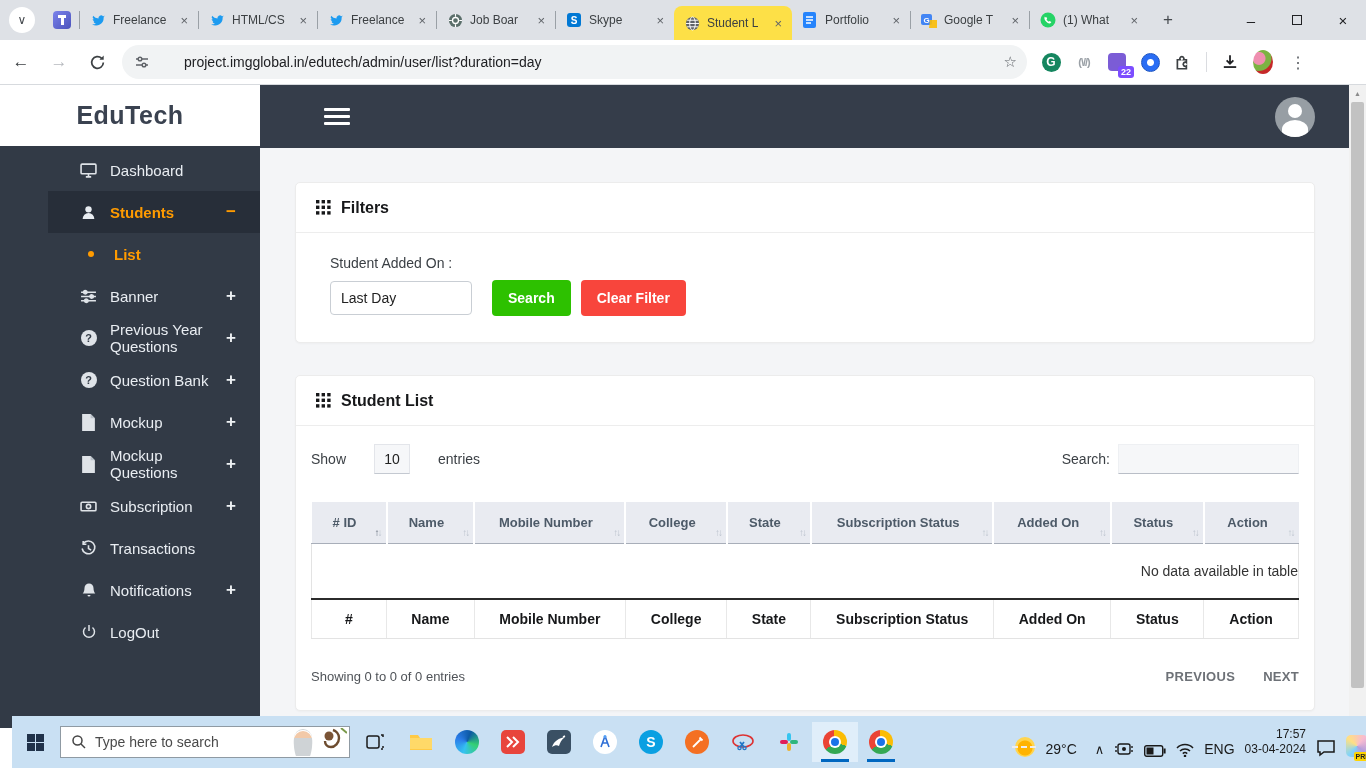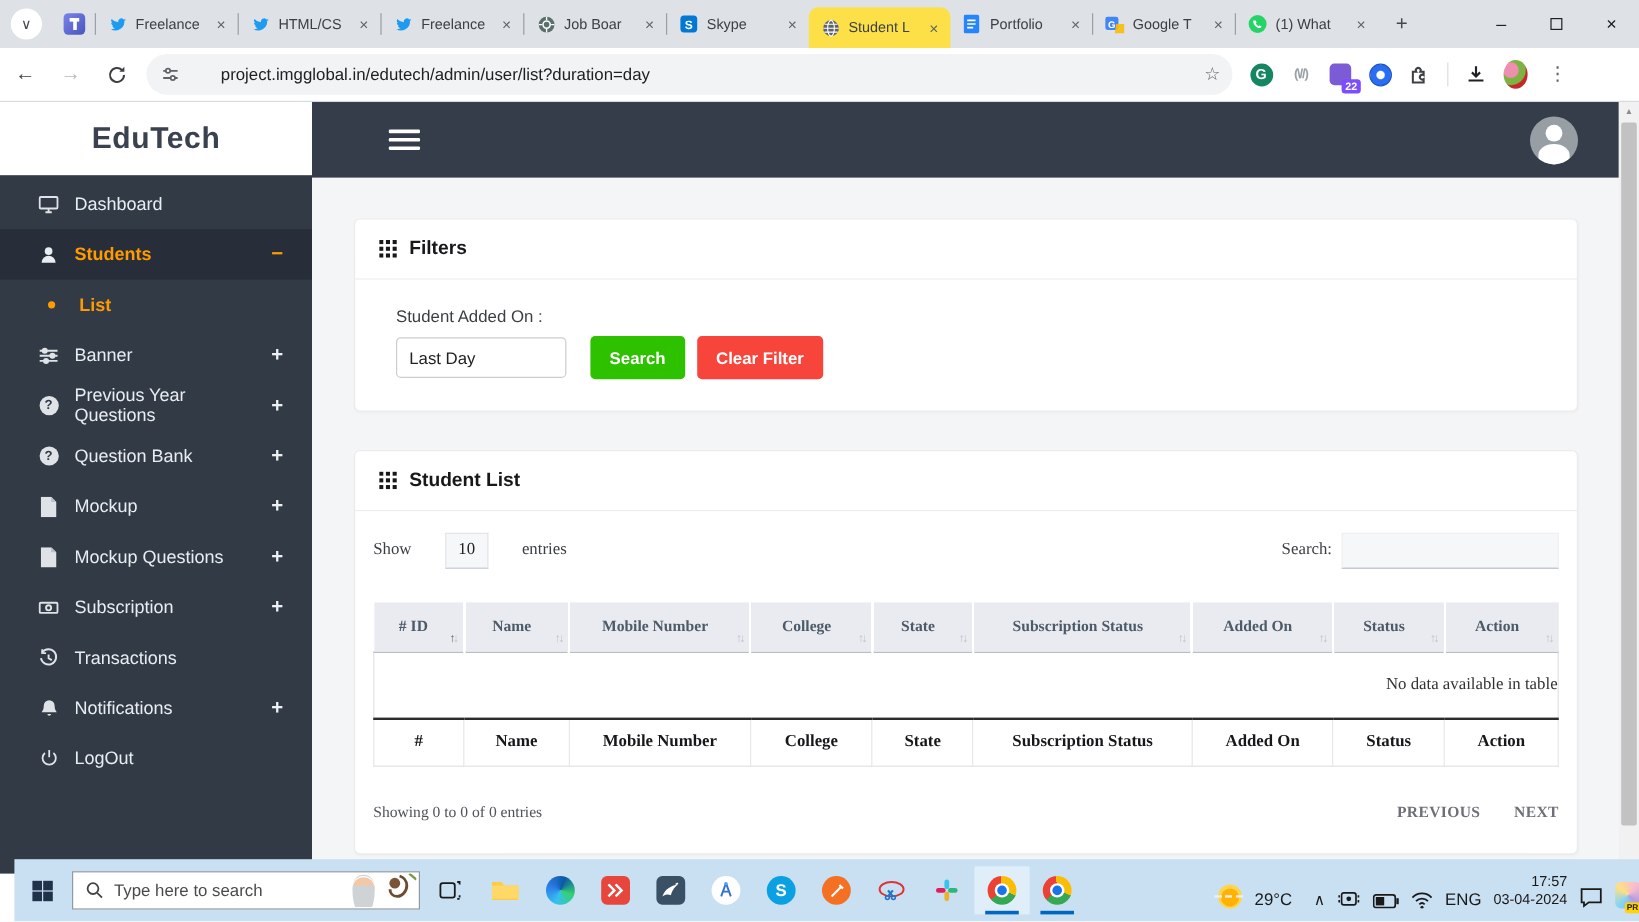--- a/index.html
+++ b/index.html
@@ -40,21 +40,21 @@
   .blue-ext { width:19px; height:19px; border-radius:50%; background:radial-gradient(circle at 50% 50%, #fff 0 3px, #2a6df4 4px 100%); border:1px solid #1c54c2; }
   .tool-sep { width:1px; height:20px; background:#dadce0; }
   .avatar-sm { width:24px; height:24px; border-radius:50%; background:radial-gradient(circle at 30% 35%, #ef8fb0 0 6px, #7cb342 7px 12px, #c62828 13px 100%); }
   .kebab { font-size:16px; color:#5f6368; padding:0 12px 0 4px; }
 
   
   .app { position:absolute; top:85px; left:0; width:1366px; height:643px; background:#f4f5f7; }
   .sidebar { position:absolute; left:0; top:0; width:260px; height:643px; background:#323a46; }
   .logo-area { height:61px; background:#fff; display:flex; align-items:center; justify-content:center; }
   .logo-text { font-size:25px; font-weight:bold; color:#3a4250; letter-spacing:.5px; }
-  .menu { padding-top:3px; }
+  .menu { padding-top:3px;padding-left:48px; }
   .mitem { height:42px; display:flex; align-items:center; padding:0 24px 0 32px; color:#e9edf2; font-size:15px; position:relative; }
   .mitem .micon { width:17px; height:17px; margin-right:13px; flex:0 0 17px; display:flex; align-items:center; justify-content:center; }
   .mitem .expander { margin-left:auto; font-size:17px; color:#eef1f4; font-weight:bold; }
   .mitem.active { background:#272e39; color:#ff9b00; font-weight:bold; }
   .mitem.active .expander { color:#ff9b00; }
   .mitem.sub { color:#ff9b00; font-weight:bold; padding-left:40px; }
   .dot { width:6px; height:6px; border-radius:50%; background:#ff9b00; margin-right:20px; }
   svg.sico { stroke:#dfe3e8; fill:none; stroke-width:1.5; }
   .qmark { width:16px; height:16px; border-radius:50%; background:#dfe3e8; color:#323a46; font-size:11px; font-weight:bold; display:flex; align-items:center; justify-content:center; }
 
@@ -74,21 +74,21 @@
   .grid-ico { width:15px; height:15px; }
 
   .filters-body { padding:22px 34px 26px; }
   .f-label { font-size:14px; color:#3a3f44; margin-bottom:9px; }
   .f-row { display:flex; align-items:center; }
   .f-input { width:142px; height:34px; border:1px solid #c9ced4; border-radius:4px; font-size:14px; color:#222; padding:0 10px; font-family:inherit; background:#fff; }
   .btn { height:36px; border:none; border-radius:4px; color:#fff; font-size:14px; font-weight:bold; font-family:inherit; padding:0 16px; }
   .btn-green { background:#2dc100; margin-left:20px; }
   .btn-red { background:#f8453c; margin-left:10px; }
 
-  .list-body { padding:18px 15px 26px;font-family:Liberation Serif, serif; }
+  .list-body { padding:18px 15px 26px; }
   .ctrl-row { display:flex; align-items:center; font-size:14px; color:#3a3f44; }
   .len-input { width:36px; height:30px; margin:0 28px; text-align:center; background:#f6f7f9; border:1px solid #e3e5ea; border-bottom:1px solid #c4c9d1; font-size:14px; color:#222; font-family:inherit; }
   .srch-wrap { margin-left:auto; display:flex; align-items:center; gap:8px; }
   .srch-input { width:181px; height:30px; background:#f6f7f9; border:1px solid #eef0f3; border-bottom:1px solid #b9bec7; font-family:inherit; font-size:14px; padding:0 8px; }
 
   table.dt { width:100%; border-collapse:collapse; margin-top:28px; table-layout:fixed; }
   .dt thead th { background:#e9ebf1; color:#4d5a68; font-size:13px; font-weight:bold; height:41px; position:relative; border-right:2px solid #fff; border-bottom:1px solid #a8aeb9; padding:0 14px 0 6px; text-align:center; }
   .dt thead th:last-child { border-right:none; }
   .sort { position:absolute; right:5px; bottom:5px; font-size:10px; color:#bcc3ce; letter-spacing:-2px; }
   .sort .on { color:#5d6774; }

